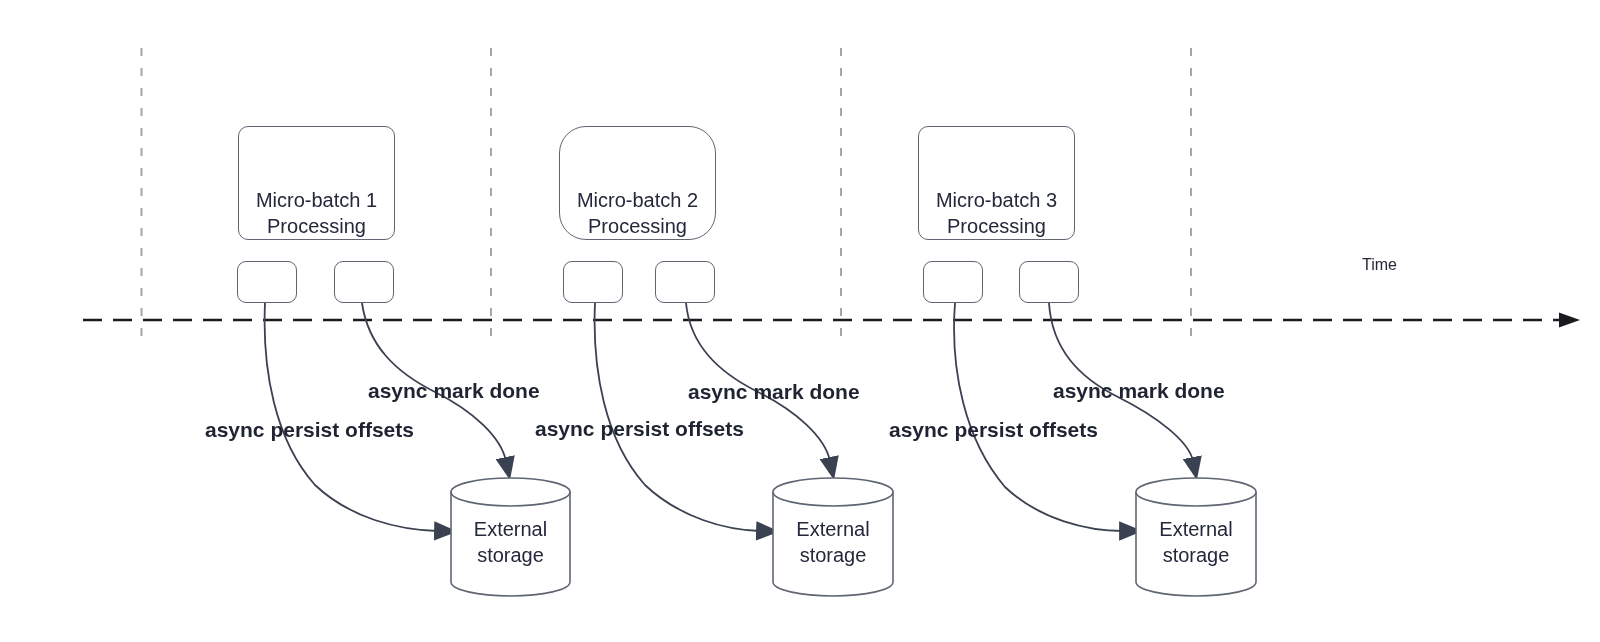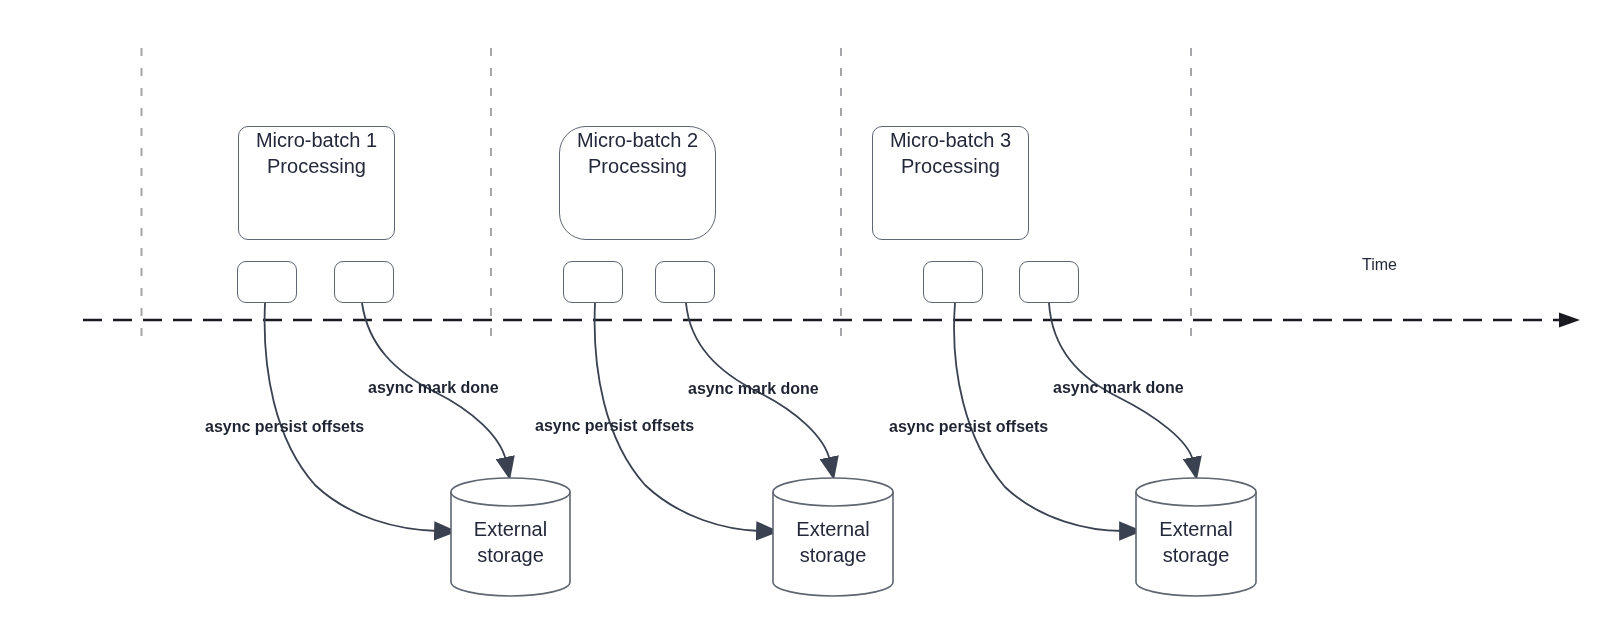--- a/index.html
+++ b/index.html
@@ -29,35 +29,35 @@
   .shape { fill: #ffffff; stroke: var(--shape-stroke); stroke-width: 1.6; }
   .shape-open { fill: none; stroke: var(--shape-stroke); stroke-width: 1.6; }
 
   .node {
     position: absolute;
     width: 157px; height: 114px;
     border: 1.6px solid var(--shape-stroke);
     border-radius: 10px;
     background: #fff;
     display: flex; flex-direction: column;
-    align-items: center; justify-content: flex-start;
+    align-items: center; justify-content: flex-end;
     text-align: center;
     font-size: 20px; line-height: 26px;
     color: var(--node-text);
   }
   .mini {
     position: absolute;
     width: 60px; height: 42px;
     border: 1.6px solid var(--shape-stroke);
     border-radius: 9px;
     background: #fff;
   }
   .edge-label {
     position: absolute;
-    font-size: 16px;
+    font-size: 21px;
     font-weight: bold;
     white-space: nowrap;
     color: var(--label-text);
   }
   .storage-text {
     position: absolute;
     width: 119px; height: 58px;
     display: flex; flex-direction: column;
     align-items: center; justify-content: center;
     text-align: left;
@@ -137,21 +137,21 @@
   </div>
   <div class="mini" style="left:563px; top:261px;"></div>
   <div class="mini" style="left:655px; top:261px;"></div>
   <div class="edge-label" style="left:535px; top:417px;">async persist offsets</div>
   <div class="edge-label" style="left:688px; top:380px;">async mark done</div>
   <div class="storage-text" style="left:773px; top:513px; width:120px;">
     <span>External</span>
     <span>storage</span>
   </div>
 
-  <div class="node" style="left:872px; top:126px;">
+  <div class="node" style="left:918px; top:126px;">
     <span>Micro-batch 3</span>
     <span>Processing</span>
   </div>
   <div class="mini" style="left:923px; top:261px;"></div>
   <div class="mini" style="left:1019px; top:261px;"></div>
   <div class="edge-label" style="left:889px; top:418px;">async persist offsets</div>
   <div class="edge-label" style="left:1053px; top:379px;">async mark done</div>
   <div class="storage-text" style="left:1136px; top:513px; width:120px;">
     <span>External</span>
     <span>storage</span>

